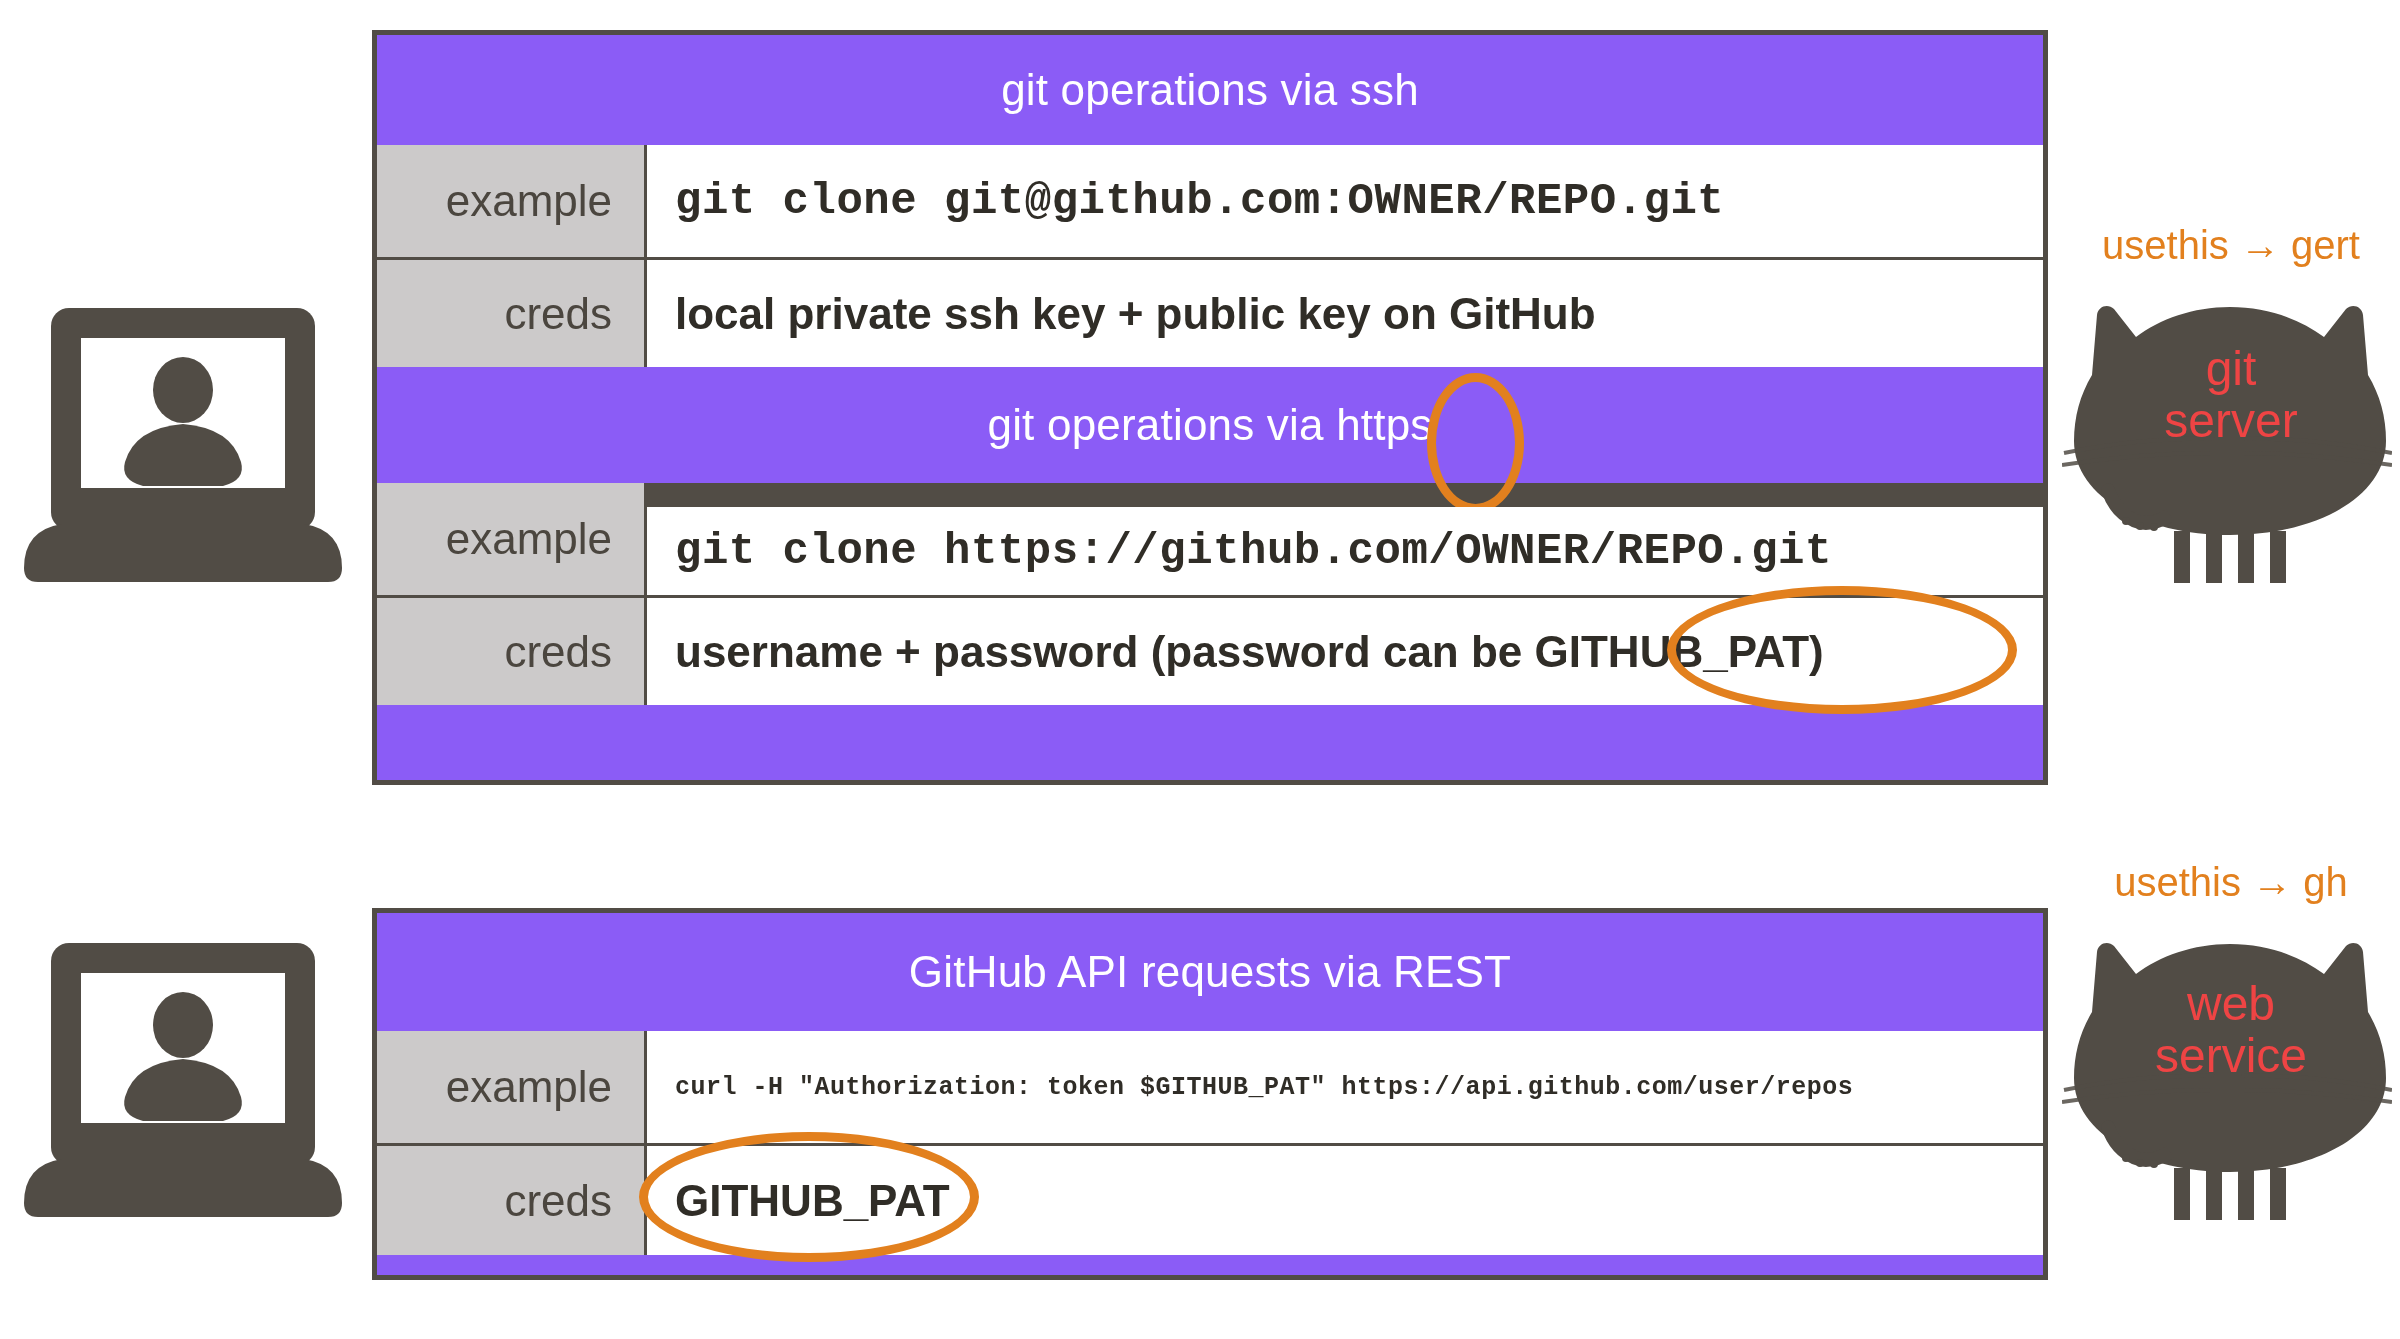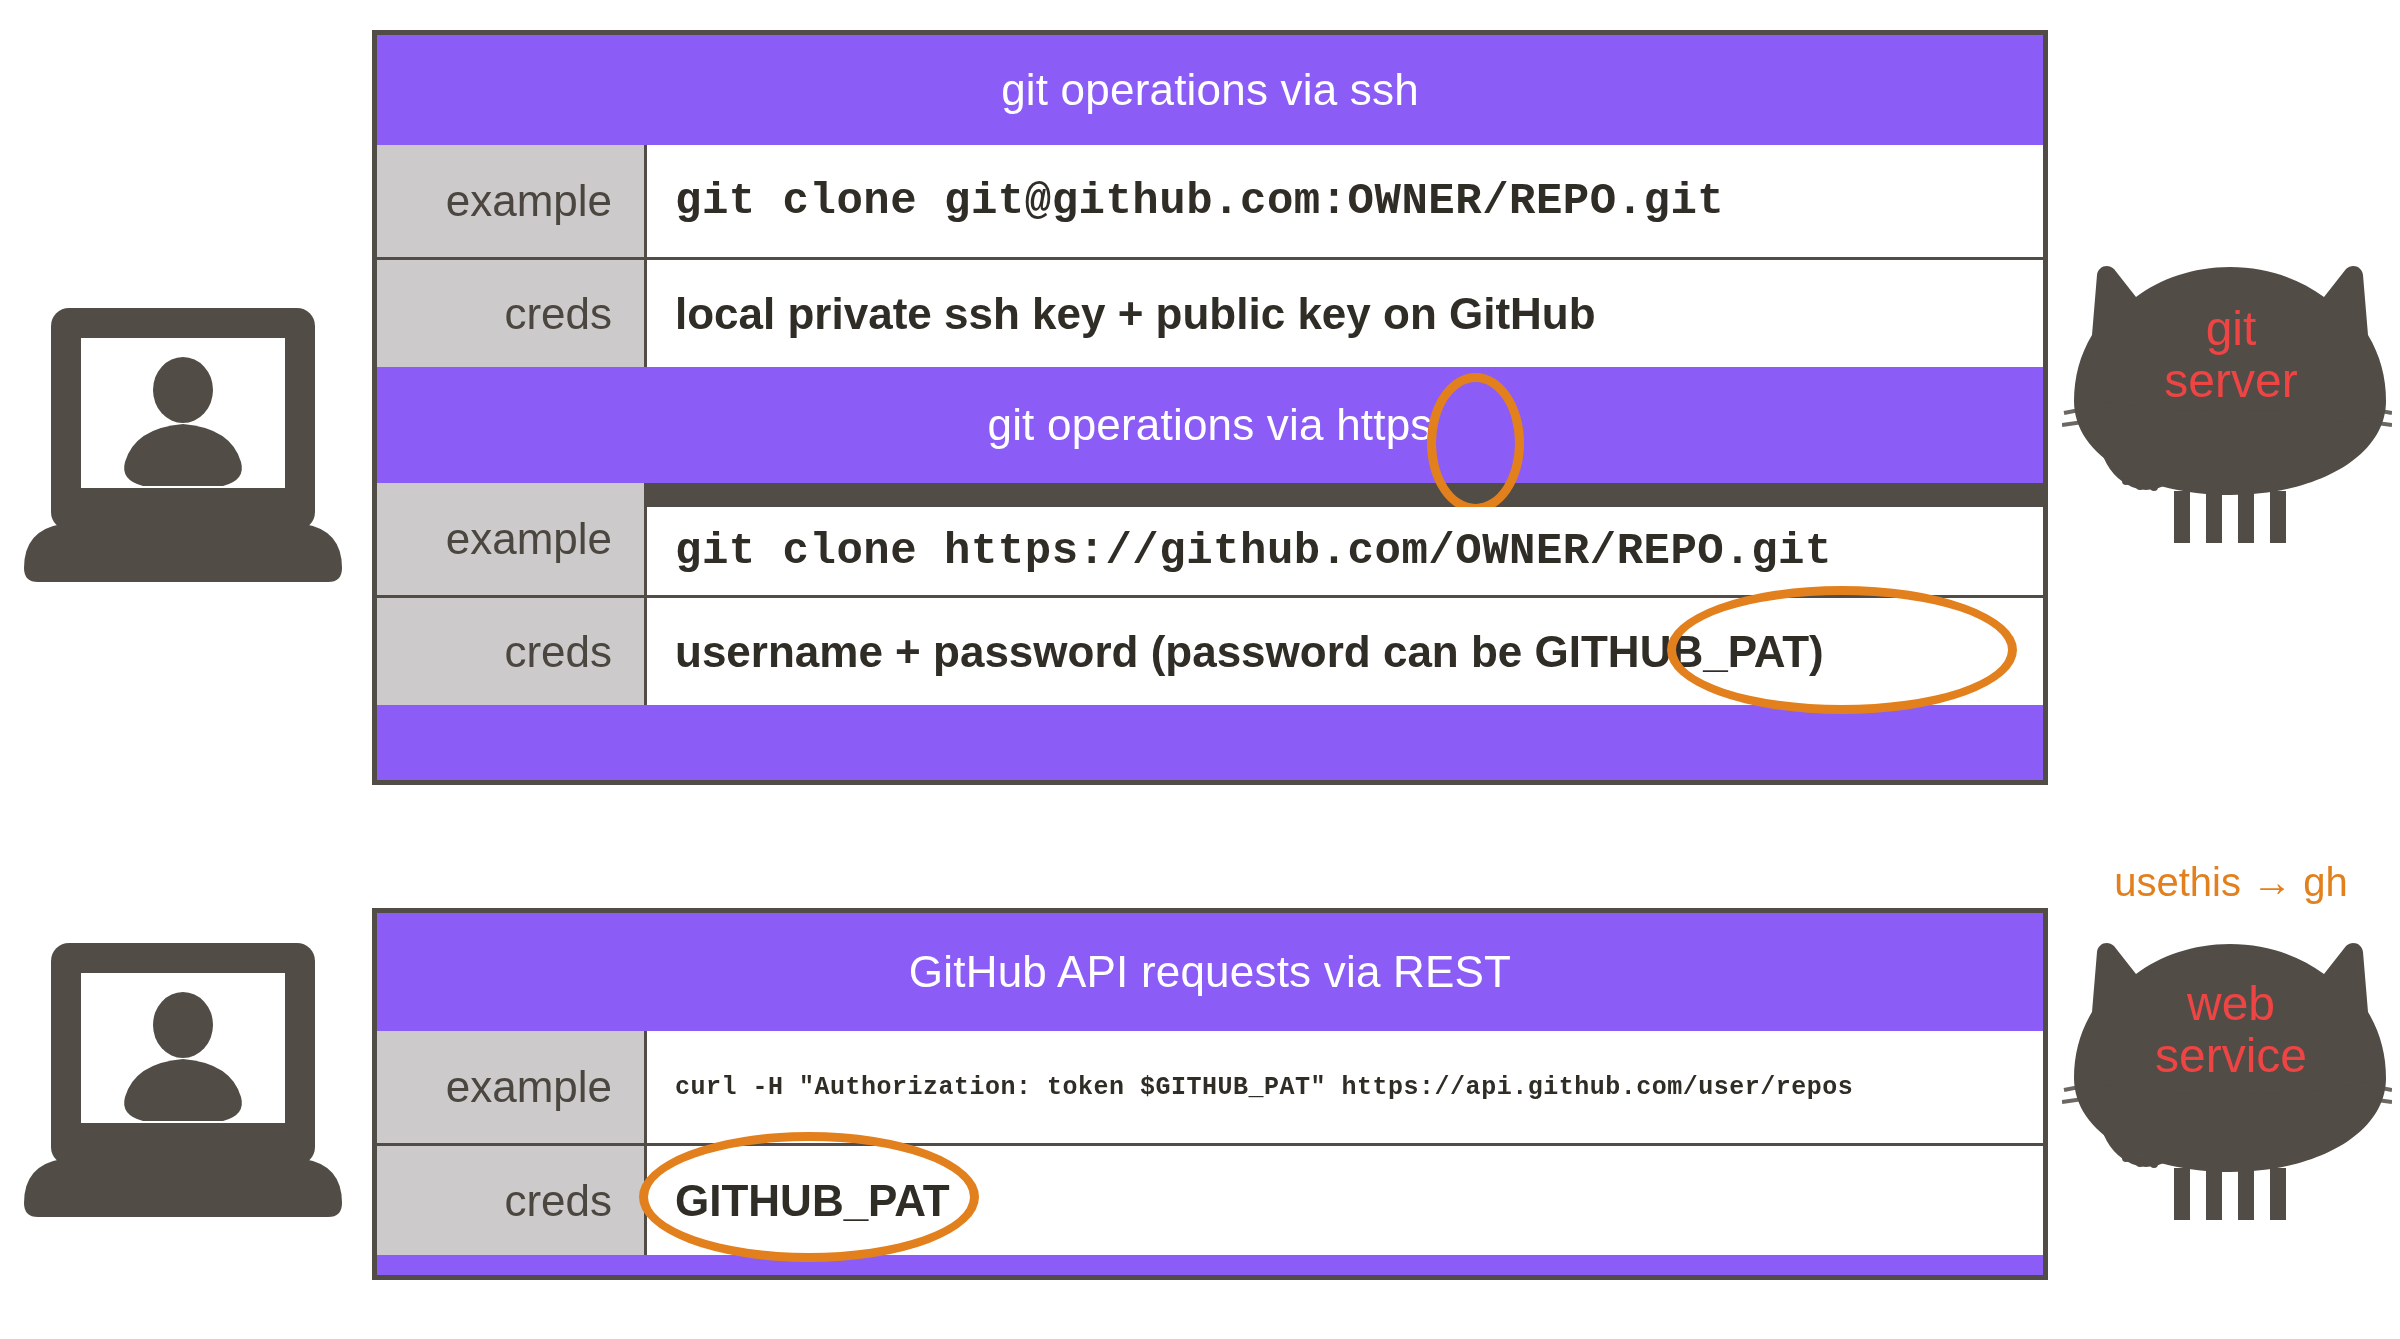--- a/index.html
+++ b/index.html
@@ -152,20 +152,21 @@
     <div class="row" style="height:110px;">
       <div class="cell-label" style="width:267px; font-size:44px;">creds</div>
       <div class="cell-value" style="font-size:44px;">
         <span>username + password (password can be GITHUB_PAT)</span>
         <span class="ellipse" style="left:1020px; top:-12px; width:350px; height:128px;"></span>
       </div>
     </div>
   </div>
 
   <div class="cat-group" style="left:2062px; top:225px; width:338px;">
+    <div class="cat-label">usethis  →  gert</div>
     <div class="cat-wrap" style="margin-top:18px; height:290px;">
       <svg viewBox="0 0 330 300" width="330" height="300" aria-hidden="true">
         <g fill="#514c45">
           <path d="M168 24
                    C 205 24 238 36 262 54
                    L 284 26 C 290 20 300 23 301 32
                    L 306 92
                    C 318 112 324 134 324 158
                    C 324 214 254 252 168 252
                    C 82 252 12 214 12 158

